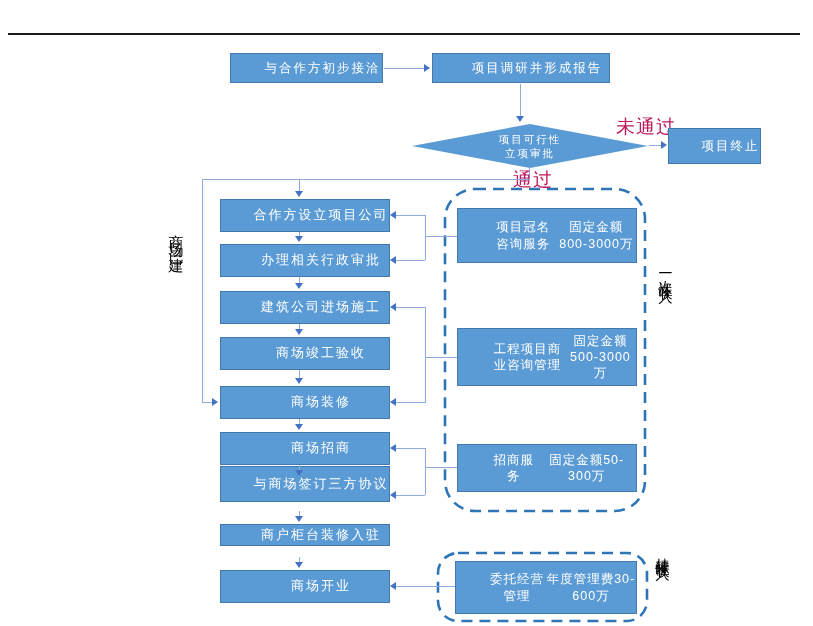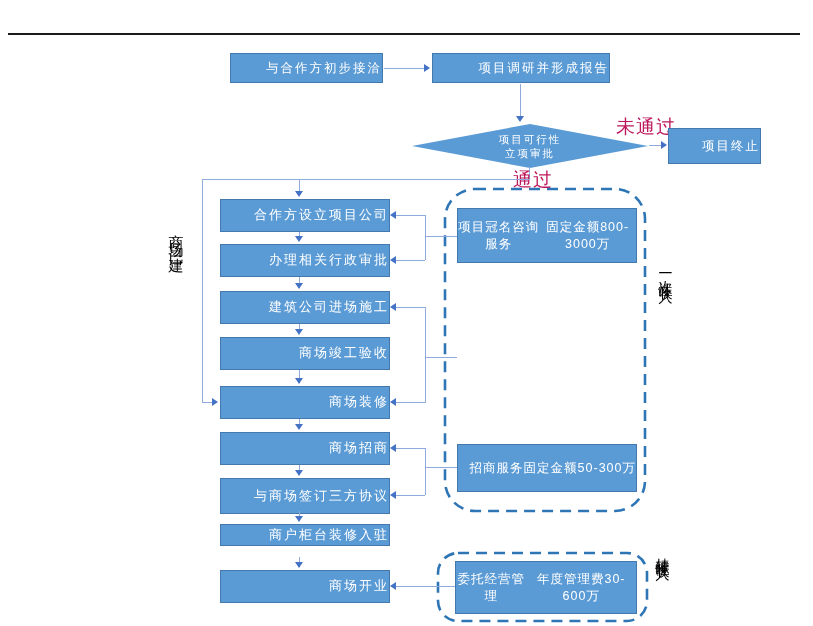--- a/index.html
+++ b/index.html
@@ -2,22 +2,22 @@
 <html><head>
 <meta charset="utf-8">
 <style>
   html,body{margin:0;padding:0;background:#ffffff;}
   .canvas{position:relative;width:813px;height:626px;background:#ffffff;overflow:hidden;
           font-family:"Liberation Sans","DejaVu Sans",sans-serif;}
   .abs{position:absolute;}
   .title{position:absolute;left:10px;top:8px;font-size:16px;font-weight:bold;color:#2E74B5;letter-spacing:1px;}
   .title-rule{position:absolute;left:8px;top:33px;width:792px;height:2px;background:#1a1a1a;}
   .box{position:absolute;background:#5B9BD5;border:1px solid #4479AE;color:#ffffff;
-       display:flex;align-items:center;justify-content:flex-end;text-align:center;
-       font-size:13px;letter-spacing:2px;line-height:1.3;box-sizing:border-box;}
+       display:flex;align-items:center;justify-content:center;text-align:center;
+       font-size:13px;letter-spacing:2px;line-height:1.3;box-sizing:border-box;padding-left:32px;}
   .box.small{font-size:12.5px;}
   .box.multi{letter-spacing:1px;font-size:12.5px;}
   .diamond{position:absolute;left:412px;top:124px;width:236px;height:44px;background:#5B9BD5;
            clip-path:polygon(50% 0,100% 50%,50% 100%,0 50%);
            display:flex;flex-direction:column;align-items:center;justify-content:center;
            color:#ffffff;font-size:10.5px;letter-spacing:2px;line-height:1.35;text-align:center;}
   .hl{position:absolute;height:1px;background:#8FAADC;}
   .vl{position:absolute;width:1px;background:#8FAADC;}
   .ad{position:absolute;width:0;height:0;border-left:4px solid transparent;border-right:4px solid transparent;border-top:6px solid #4472C4;}
   .ar{position:absolute;width:0;height:0;border-top:4px solid transparent;border-bottom:4px solid transparent;border-left:6px solid #4472C4;}
@@ -77,21 +77,21 @@
   </div>
   <div class="box" style="left:220px;top:291px;width:170px;height:33px">
     <span>建筑公司进场施工</span>
   </div>
   <div class="box" style="left:220px;top:386px;width:170px;height:33px">
     <span>商场装修</span>
   </div>
   <div class="box" style="left:220px;top:432px;width:170px;height:33px">
     <span>商场招商</span>
   </div>
-  <div class="box" style="left:220px;top:478px;width:170px;height:36px">
+  <div class="box" style="left:220px;top:466px;width:170px;height:36px">
     <span>与商场签订三方协议</span>
   </div>
   <div class="box" style="left:220px;top:524px;width:170px;height:22px">
     <span>商户柜台装修入驻</span>
   </div>
   <div class="box" style="left:220px;top:570px;width:170px;height:33px">
     <span>商场开业</span>
   </div>
 
   <div class="vl" style="left:299px;top:232px;height:6px"></div>
@@ -112,20 +112,24 @@
   <div class="ad" style="left:295px;top:562px"></div>
 
   <svg class="abs" style="left:443px;top:187px" width="206" height="328">
     <rect x="2" y="2" width="200" height="322" rx="30" fill="none" stroke="#2E75B6" stroke-width="2.6" stroke-dasharray="11 7"></rect>
   </svg>
   <div class="vtext" style="left:657px;top:266px;font-size:14px;letter-spacing:3px">一次性收入</div>
 
   <div class="box multi" style="left:457px;top:208px;width:180px;height:55px">
     <span>项目冠名咨询服务</span>
     <span>固定金额800-3000万</span>
+  </div>
+  <div class="box multi" style="left:457px;top:328px;width:180px;height:58px">
+    <span>工程项目商业咨询管理</span>
+    <span>固定金额500-3000万</span>
   </div>
   <div class="box multi" style="left:457px;top:444px;width:180px;height:48px">
     <span>招商服务</span>
     <span>固定金额50-300万</span>
   </div>
 
   <div class="hl" style="left:426px;top:236px;width:31px"></div>
   <div class="vl" style="left:425px;top:215px;height:45px"></div>
   <div class="hl" style="left:396px;top:215px;width:29px"></div>
   <div class="al" style="left:390px;top:211px"></div>

